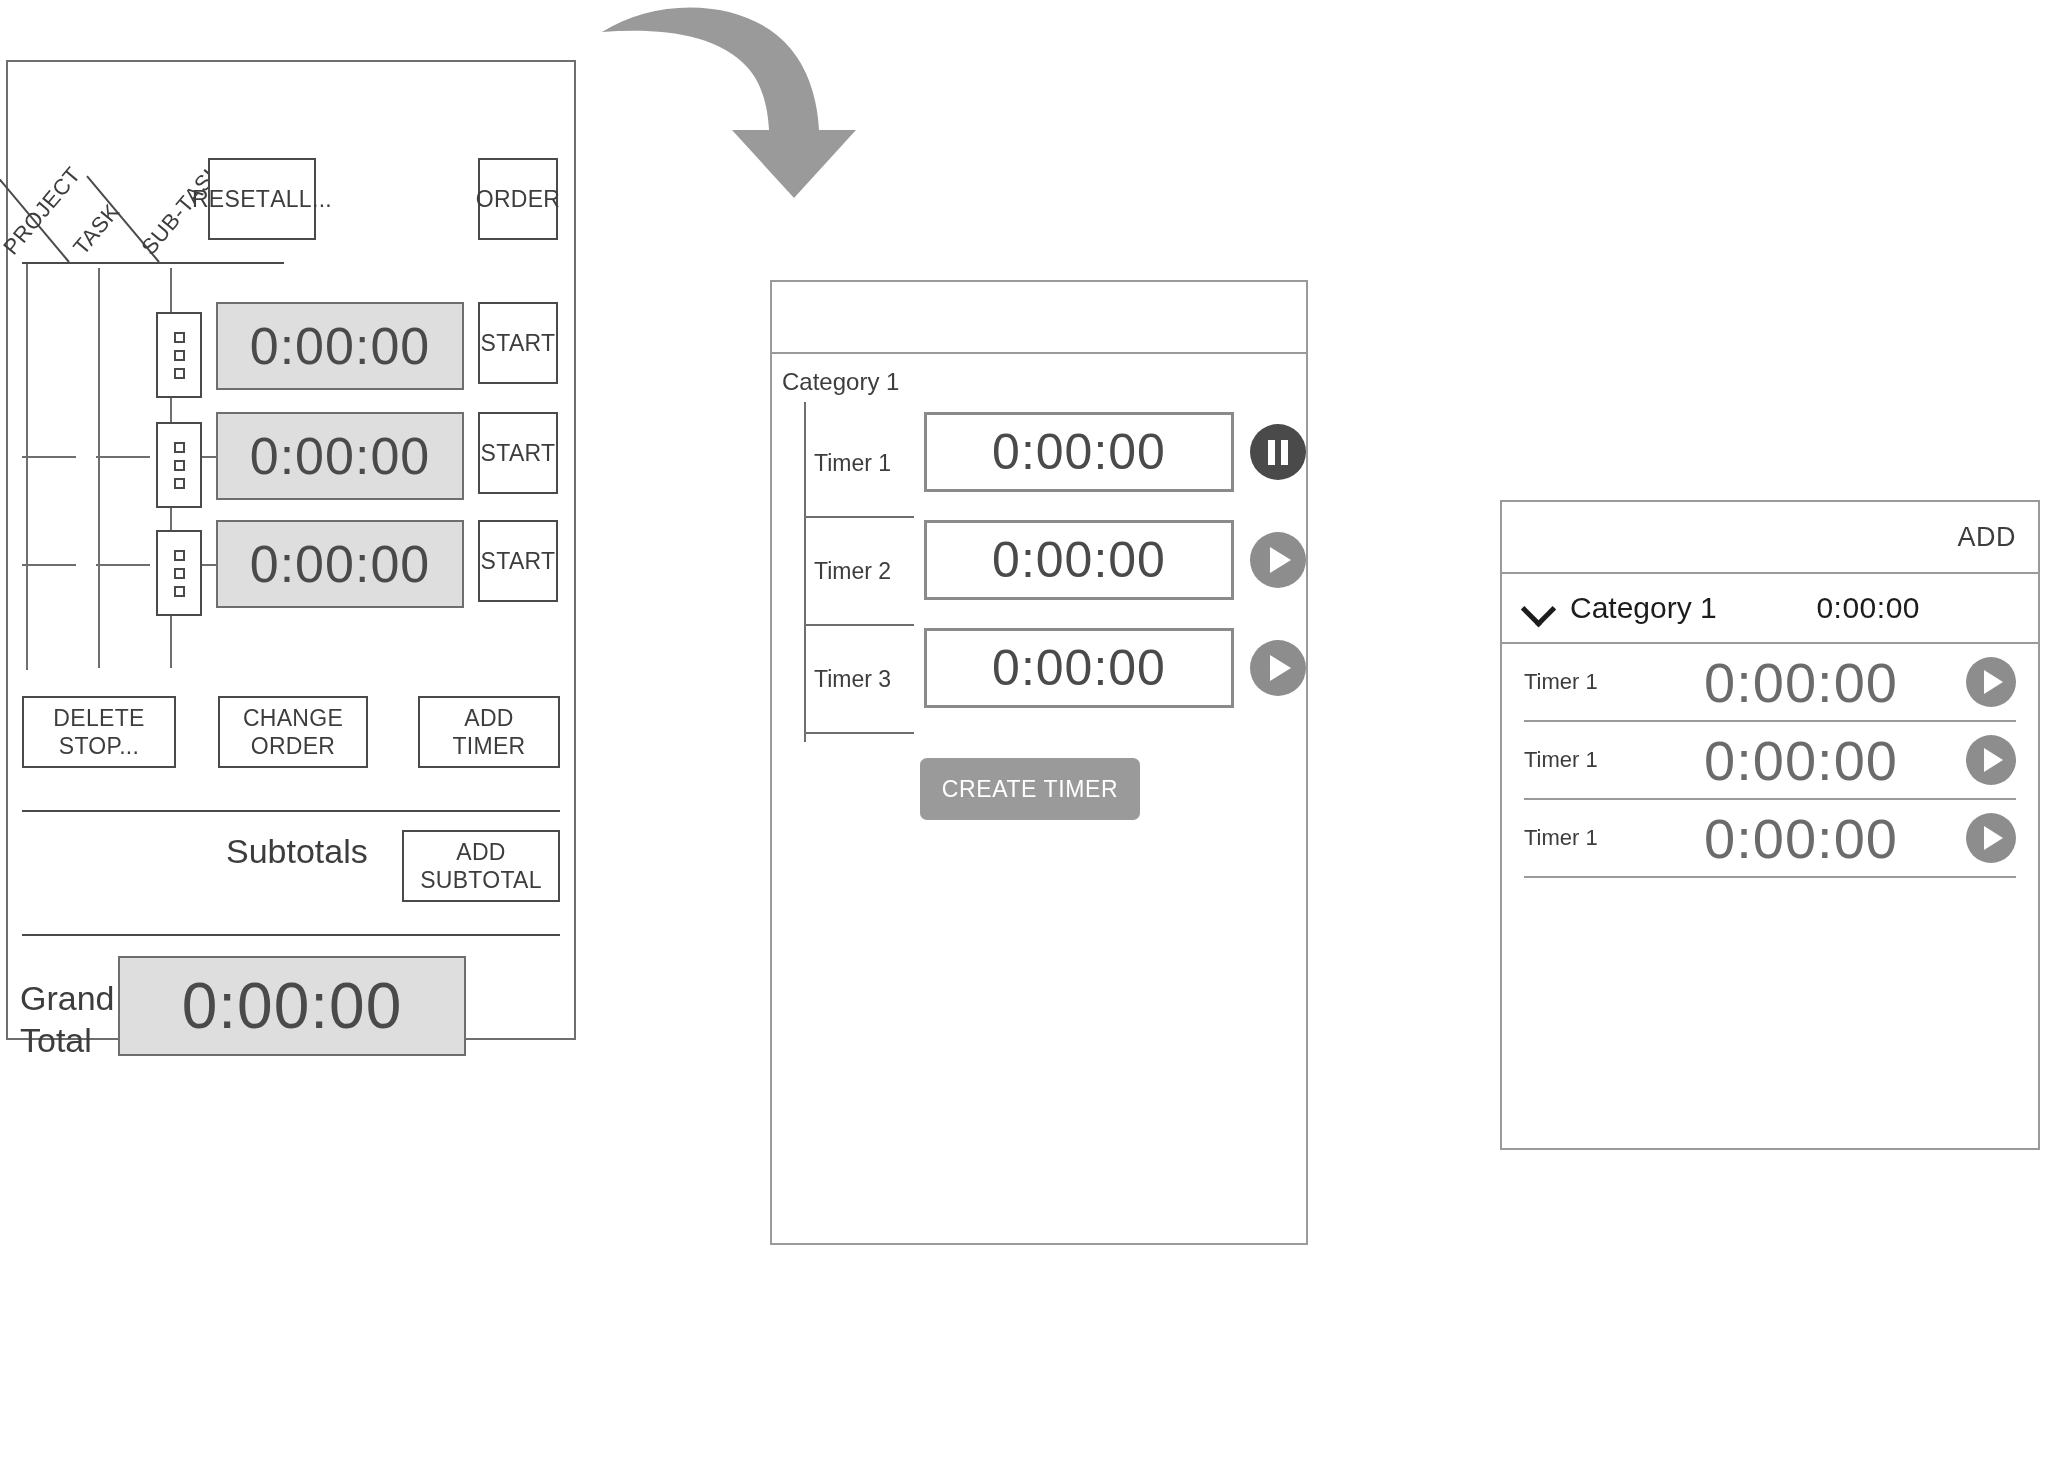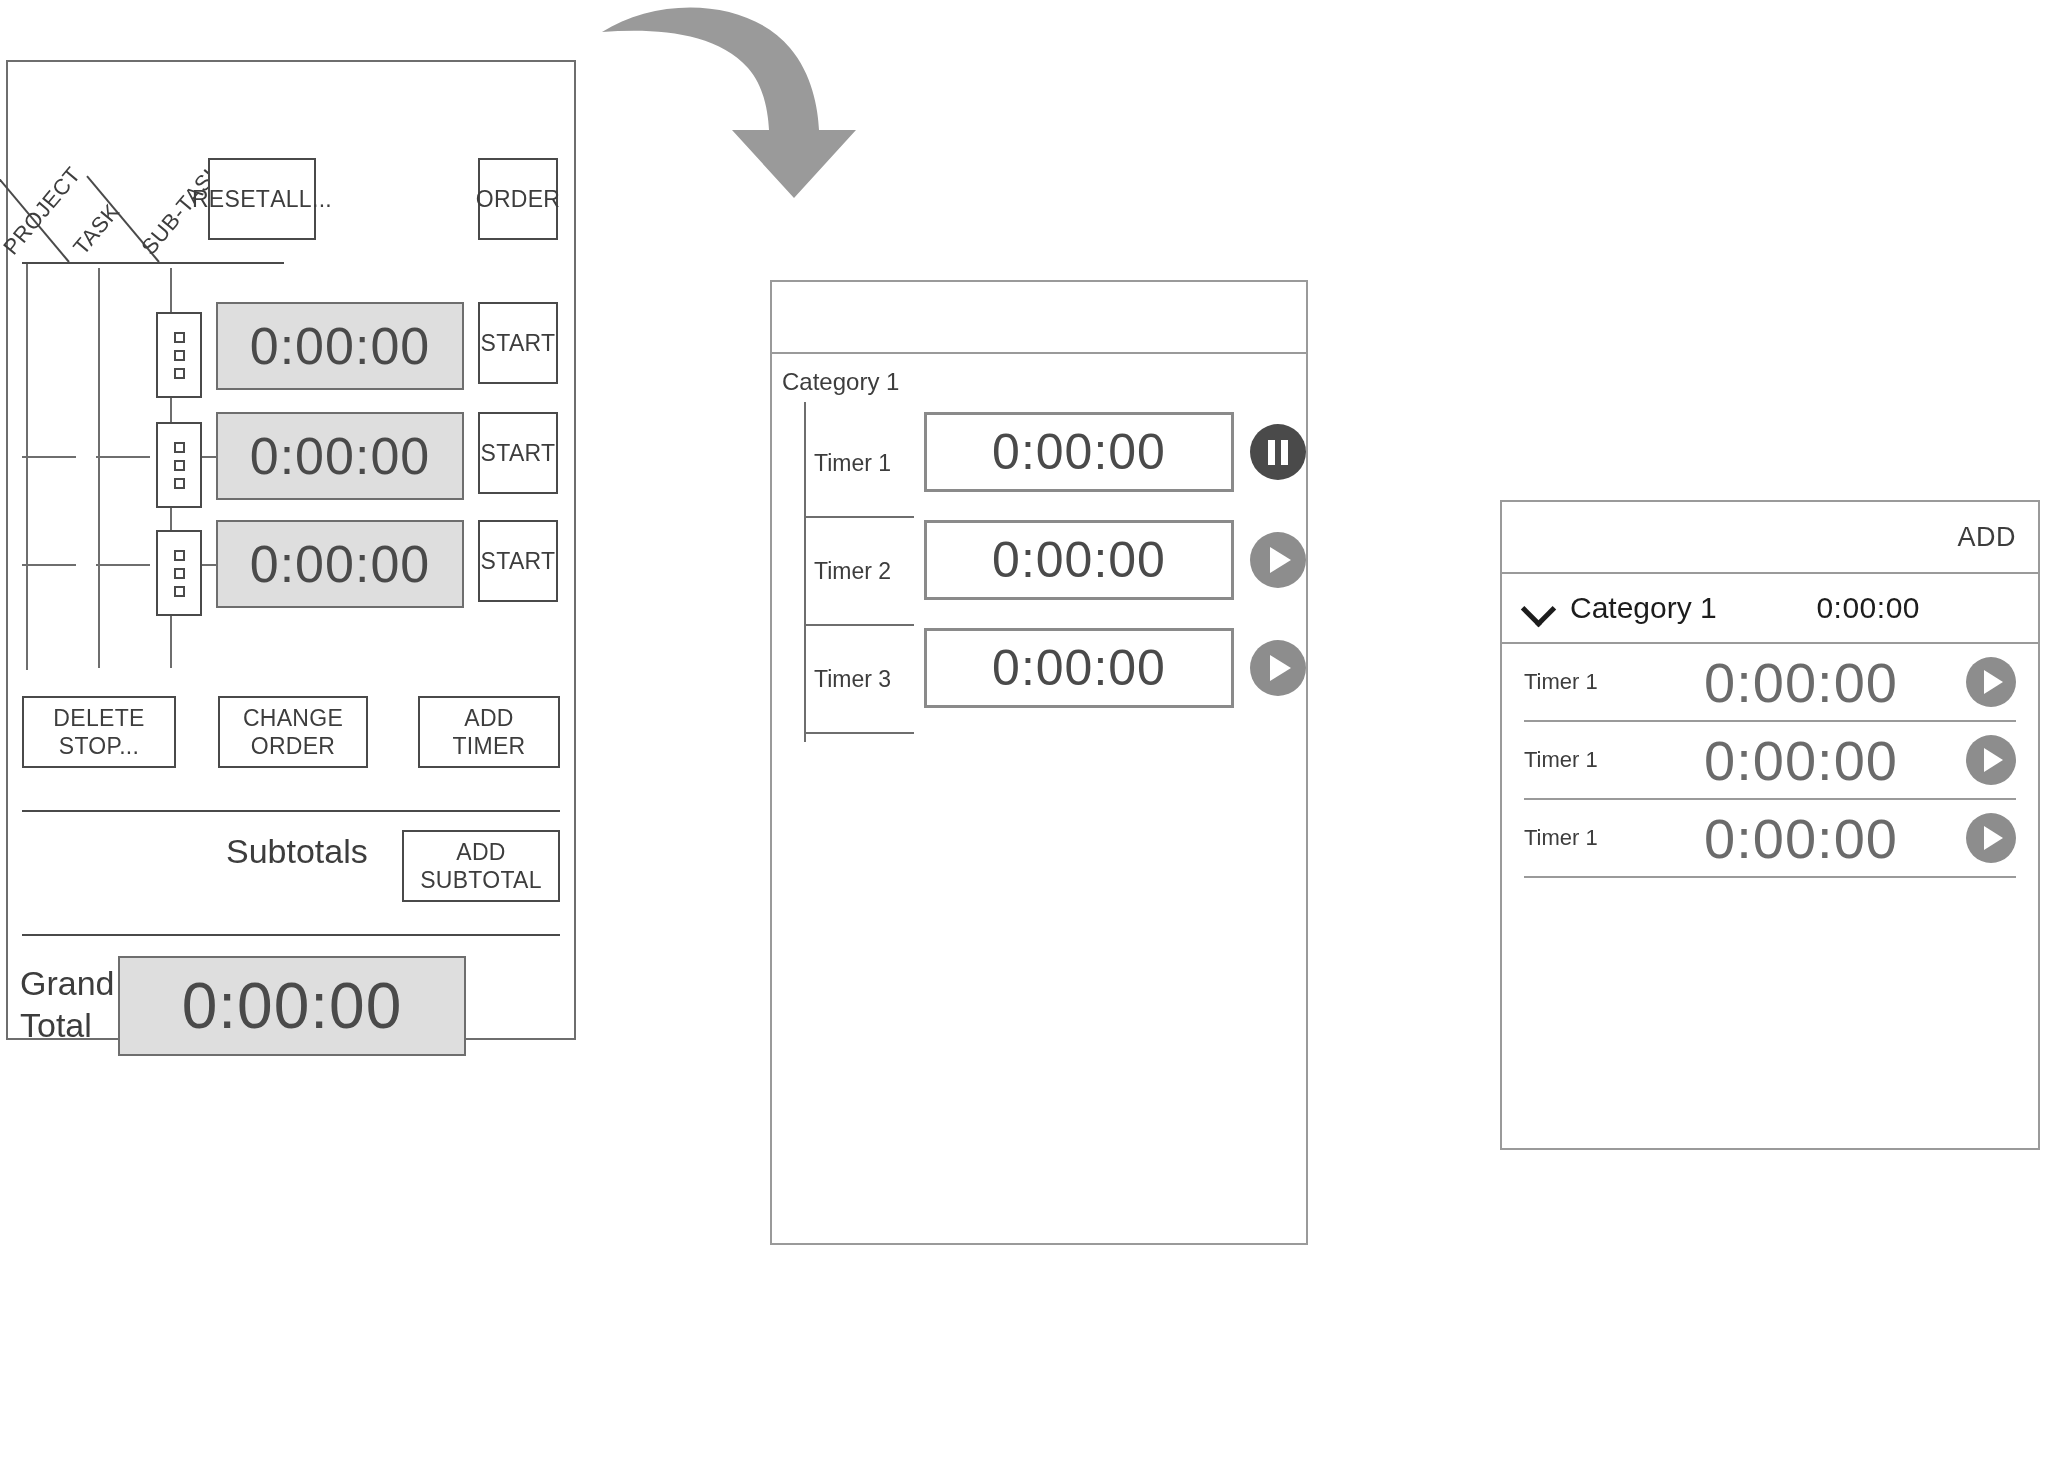--- a/index.html
+++ b/index.html
@@ -86,21 +86,21 @@
     font-size: 23px; line-height: 28px; color: #3d3d3d; letter-spacing: .3px;
     padding: 2px 4px;
   }
 
   .sep { position: absolute; height: 2px; background: #4a4a4a; }
 
   .subtotals-label {
     position: absolute; font-size: 34px; color: #3d3d3d;
   }
   .gt-label {
-    position: absolute; font-size: 34px; line-height: 42px; color: #3d3d3d; text-align: left;
+    position: absolute; font-size: 34px; line-height: 42px; color: #3d3d3d; text-align: left; margin-top: 15px;
   }
 
   
   #panel2 { left: 770px; top: 280px; width: 538px; height: 965px; border: 2px solid #9a9a9a; }
   .p2-topbar { height: 72px; border-bottom: 2px solid #9a9a9a; }
   .p2-body { position: relative; height: calc(100% - 72px); }
 
   .cat-label { position: absolute; left: 10px; top: 14px; font-size: 24px; color: #3d3d3d; }
   .tree-trunk { position: absolute; width: 2px; background: #6e6e6e; }
   .tree-branch { position: absolute; height: 2px; background: #6e6e6e; }
@@ -292,20 +292,21 @@
       <div class="circ play" style="left:478px; top:178px; width:56px; height:56px;">
         <span class="tri"></span>
       </div>
 
       <div class="p2-timer-label" style="left:42px; top:312px;">Timer 3</div>
       <div class="p2-timebox" style="left:152px; top:274px; width:310px; height:80px;">0:00:00</div>
       <div class="circ play" style="left:478px; top:286px; width:56px; height:56px;">
         <span class="tri"></span>
       </div>
 
+      <div class="filled-btn" style="left:148px; top:404px; width:220px; height:62px;">CREATE TIMER</div>
     </div>
   </div>
 
   <div class="panel" id="panel3">
     <div class="p3-topbar">
       <span class="p3-add">ADD</span>
     </div>
 
     <div class="p3-cat">
       <span class="chev"></span>

